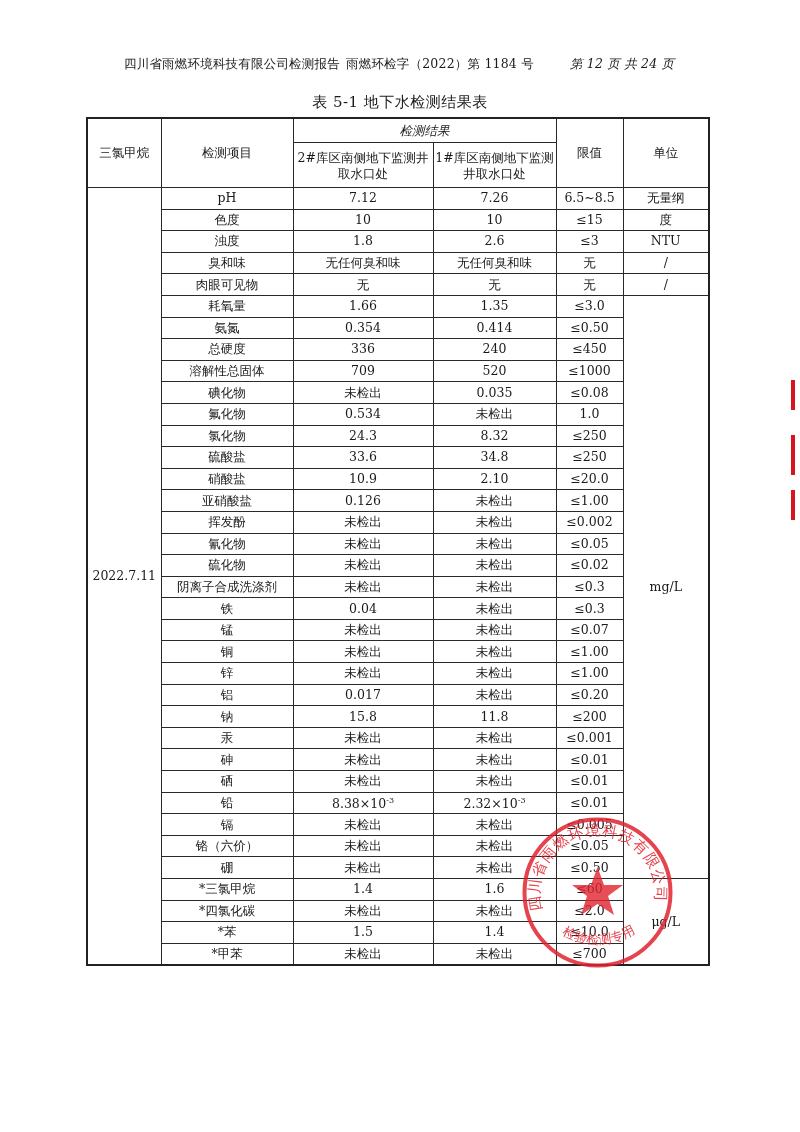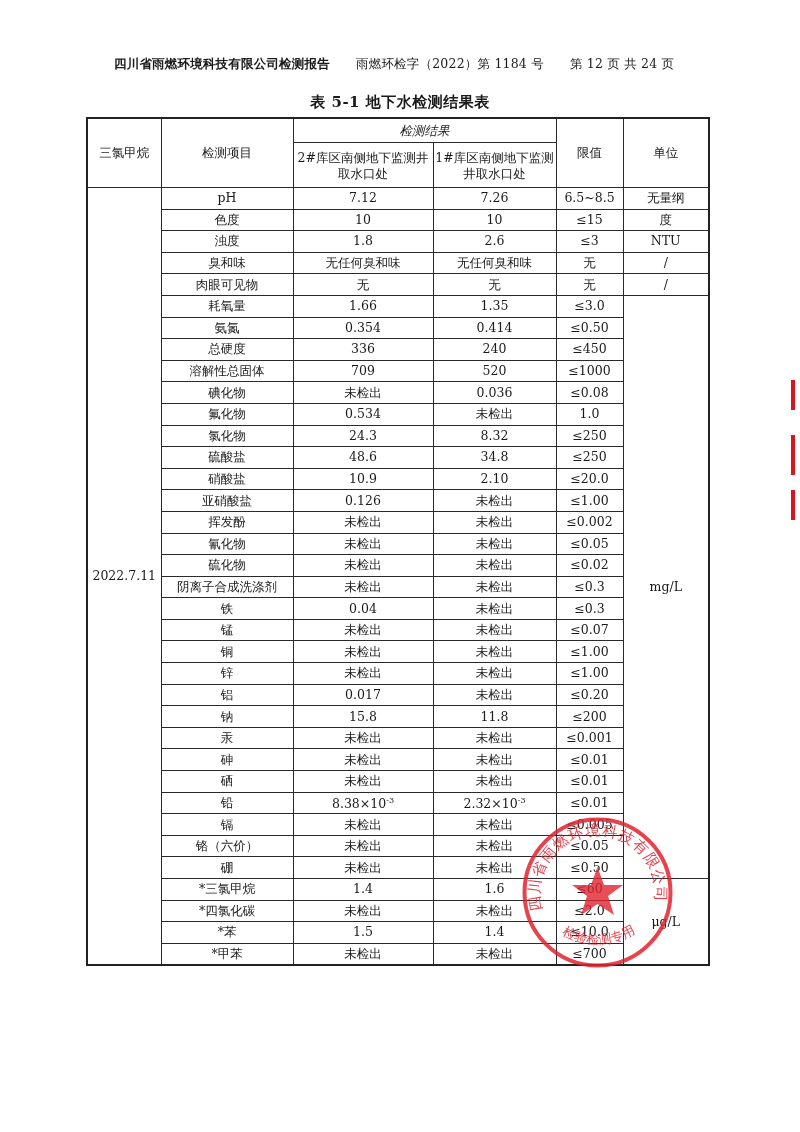--- a/index.html
+++ b/index.html
@@ -1,23 +1,23 @@
 <!DOCTYPE html>
 <html><head>
 <meta charset="utf-8">
 <style>
   html, body { margin:0; padding:0; background:#ffffff; }
   body { width:800px; height:1132px; position:relative; overflow:hidden;
          font-family:"DejaVu Serif","Liberation Serif",serif; color:#1a1a1a; }
   .hdr { position:absolute; top:56px; font-size:12.5px; letter-spacing:0.2px; }
-  .hdr.left { left:114px;font-weight:bold; }
-  .hdr.mid { left:356px; }
-  .hdr.right { left:570px; }
+  .hdr.left { left:124px; }
+  .hdr.mid { left:346px; }
+  .hdr.right { left:570px;font-style:italic; }
   .title { position:absolute; top:93px; left:0; width:800px; text-align:center;
-           font-size:15px; font-weight:bold; letter-spacing:0.5px; }
+           font-size:15px; font-weight:normal; letter-spacing:0.5px; }
   table.res { position:absolute; left:86px; top:117px; width:622px;
               border-collapse:collapse; font-size:12.5px; table-layout:fixed; }
   table.res td, table.res th { border:1px solid #2a2a2a; text-align:center;
               padding:0; height:20.6px; font-weight:normal; line-height:16px; }
   table.res th { height:auto; }
   table.res { border:2px solid #222; }
   .h1 { height:23px !important;font-style:italic; }
   .h2 { height:42px !important; padding-top:2px !important; }
   .datecell { vertical-align:middle; }
   .stamp { position:absolute; left:520px; top:815px; width:155px; height:155px;
@@ -113,38 +113,38 @@
       </tr>
       <tr>
         <td>溶解性总固体</td>
         <td><span>709</span></td>
         <td><span>520</span></td>
         <td>≤1000</td>
       </tr>
       <tr>
         <td>碘化物</td>
         <td><span>未检出</span></td>
-        <td><span>0.036</span></td>
+        <td><span>0.035</span></td>
         <td>≤0.08</td>
       </tr>
       <tr>
         <td>氟化物</td>
         <td><span>0.534</span></td>
         <td><span>未检出</span></td>
         <td>1.0</td>
       </tr>
       <tr>
         <td>氯化物</td>
         <td><span>24.3</span></td>
         <td><span>8.32</span></td>
         <td>≤250</td>
       </tr>
       <tr>
         <td>硫酸盐</td>
-        <td><span>48.6</span></td>
+        <td><span>33.6</span></td>
         <td><span>34.8</span></td>
         <td>≤250</td>
       </tr>
       <tr>
         <td>硝酸盐</td>
         <td><span>10.9</span></td>
         <td><span>2.10</span></td>
         <td>≤20.0</td>
       </tr>
       <tr>

